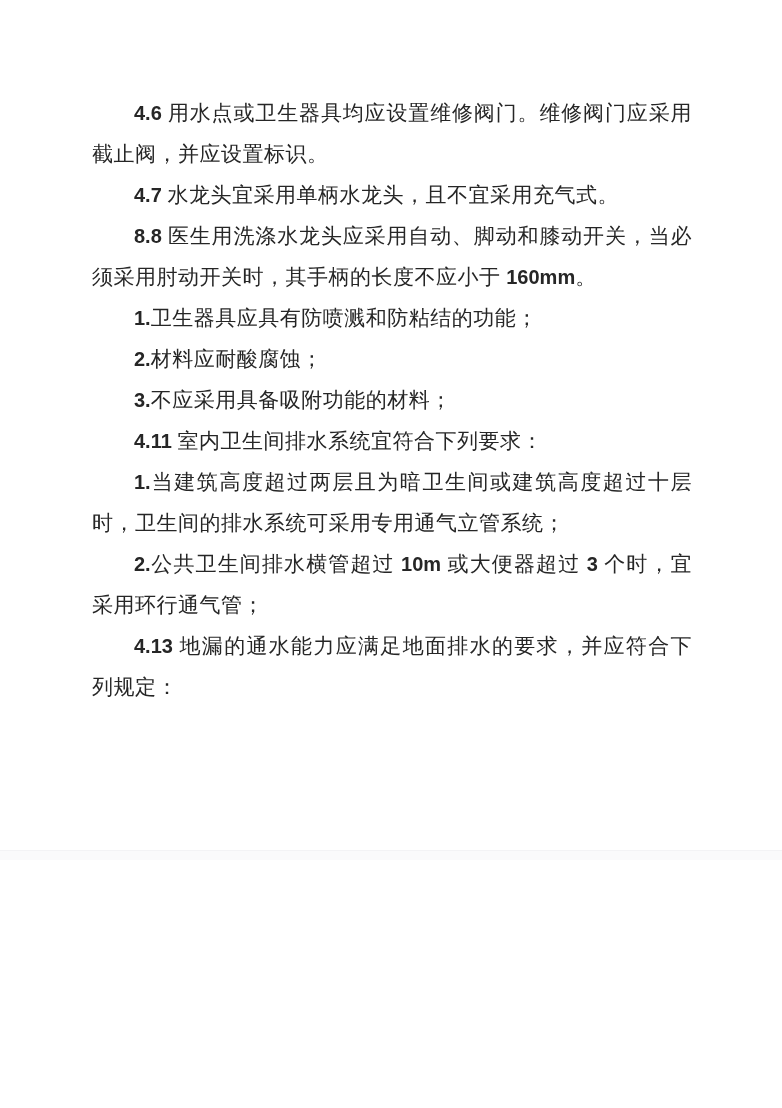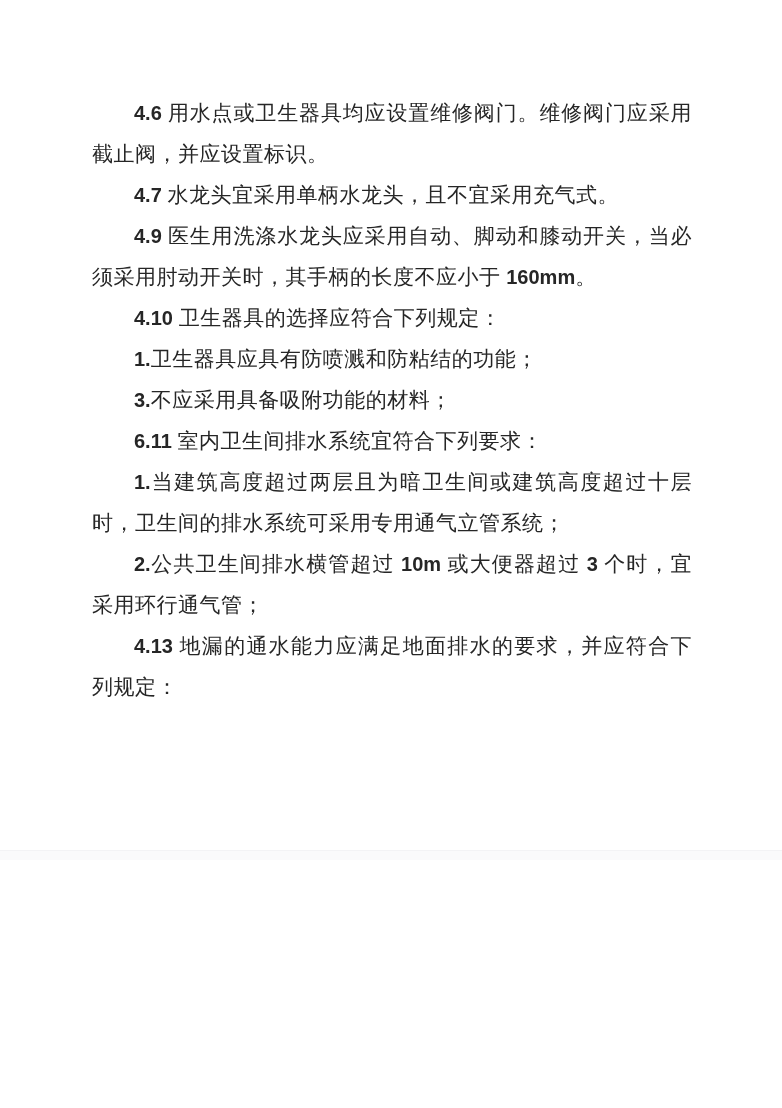--- a/index.html
+++ b/index.html
@@ -62,25 +62,25 @@
     border-top: 1px solid #f3f3f5;
   }
 </style>
 </head>
 <body>
 
 <div class="page" style="--text-color: #262626; --page-bg: #ffffff; --pagenum-color: #3d3d4d;">
   <main class="doc-body">
       <p class="para"><span class="num">4.6</span> 用水点或卫生器具均应设置维修阀门。维修阀门应采用截止阀，并应设置标识。</p>
       <p class="para"><span class="num">4.7</span> 水龙头宜采用单柄水龙头，且不宜采用充气式。</p>
-      <p class="para"><span class="num">4.9</span> 医生用洗涤水龙头应采用自动、脚动和膝动开关，当必须采用肘动开关时，其手柄的长度不应小于 <span class="num">160mm</span>。</p>
-      <p class="para"><span class="num">4.10</span> 卫生器具的选择应符合下列规定：</p>
+      <p class="para"><span class="num">8.8</span> 医生用洗涤水龙头应采用自动、脚动和膝动开关，当必须采用肘动开关时，其手柄的长度不应小于 <span class="num">160mm</span>。</p>
       <p class="para"><span class="num">1.</span>卫生器具应具有防喷溅和防粘结的功能；</p>
+      <p class="para"><span class="num">2.</span>材料应耐酸腐蚀；</p>
       <p class="para"><span class="num">3.</span>不应采用具备吸附功能的材料；</p>
-      <p class="para"><span class="num">6.11</span> 室内卫生间排水系统宜符合下列要求：</p>
+      <p class="para"><span class="num">4.11</span> 室内卫生间排水系统宜符合下列要求：</p>
       <p class="para"><span class="num">1.</span>当建筑高度超过两层且为暗卫生间或建筑高度超过十层时，卫生间的排水系统可采用专用通气立管系统；</p>
       <p class="para"><span class="num">2.</span>公共卫生间排水横管超过 <span class="num">10m</span> 或大便器超过 <span class="num">3</span> 个时，宜采用环行通气管；</p>
       <p class="para"><span class="num">4.13</span> 地漏的通水能力应满足地面排水的要求，并应符合下列规定：</p>
     </main>
   <footer class="footer">
     <span class="pagenum">7</span>
   </footer>
   <div class="bottom-edge"></div>
 </div>
 

